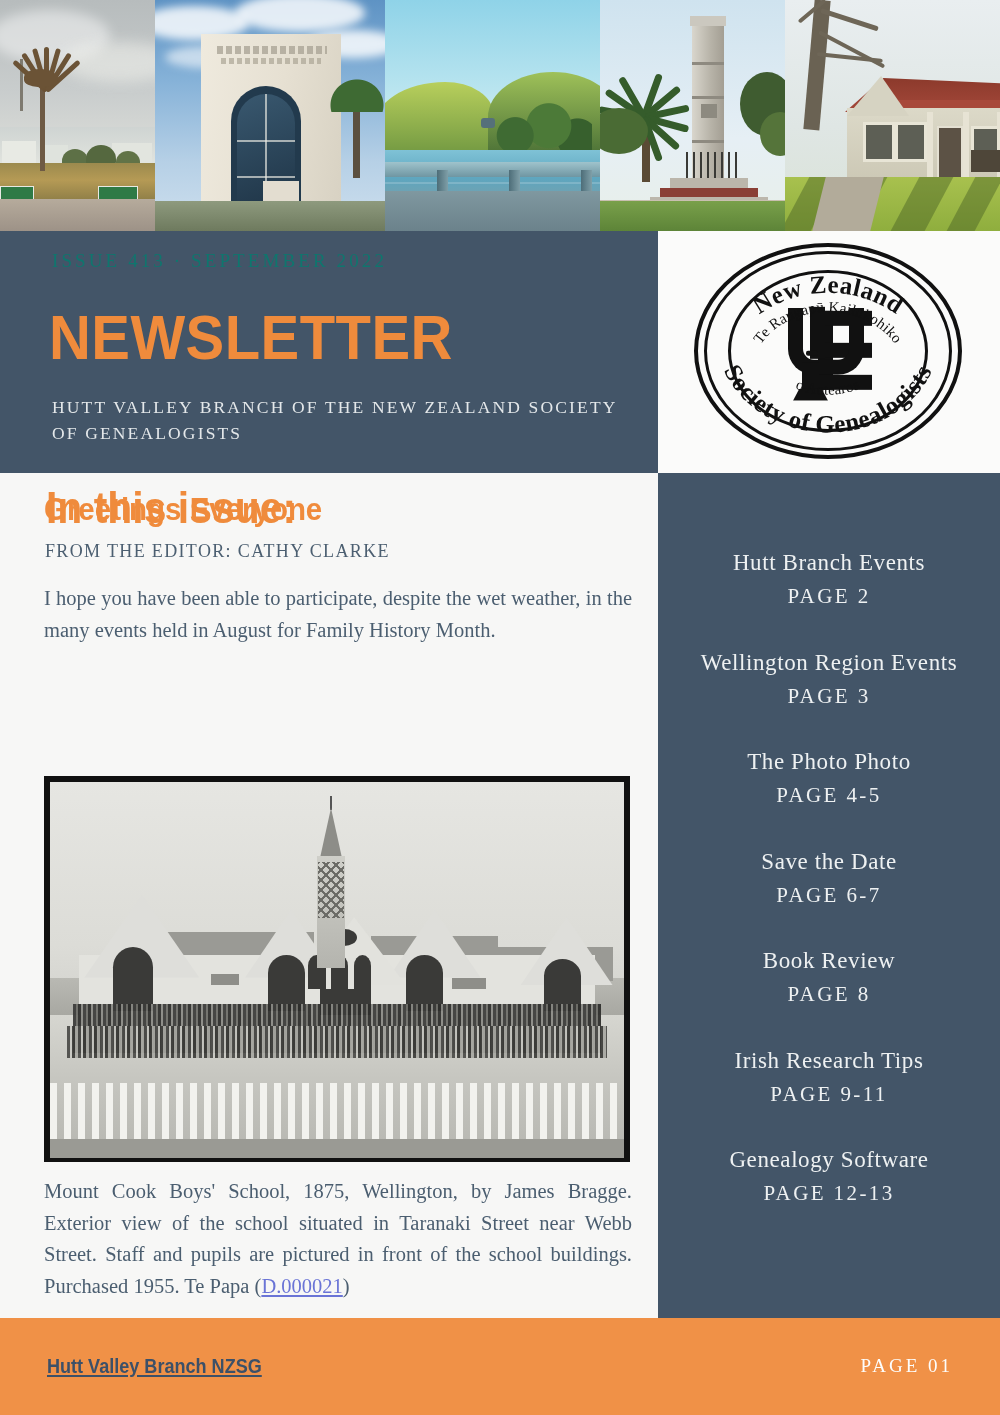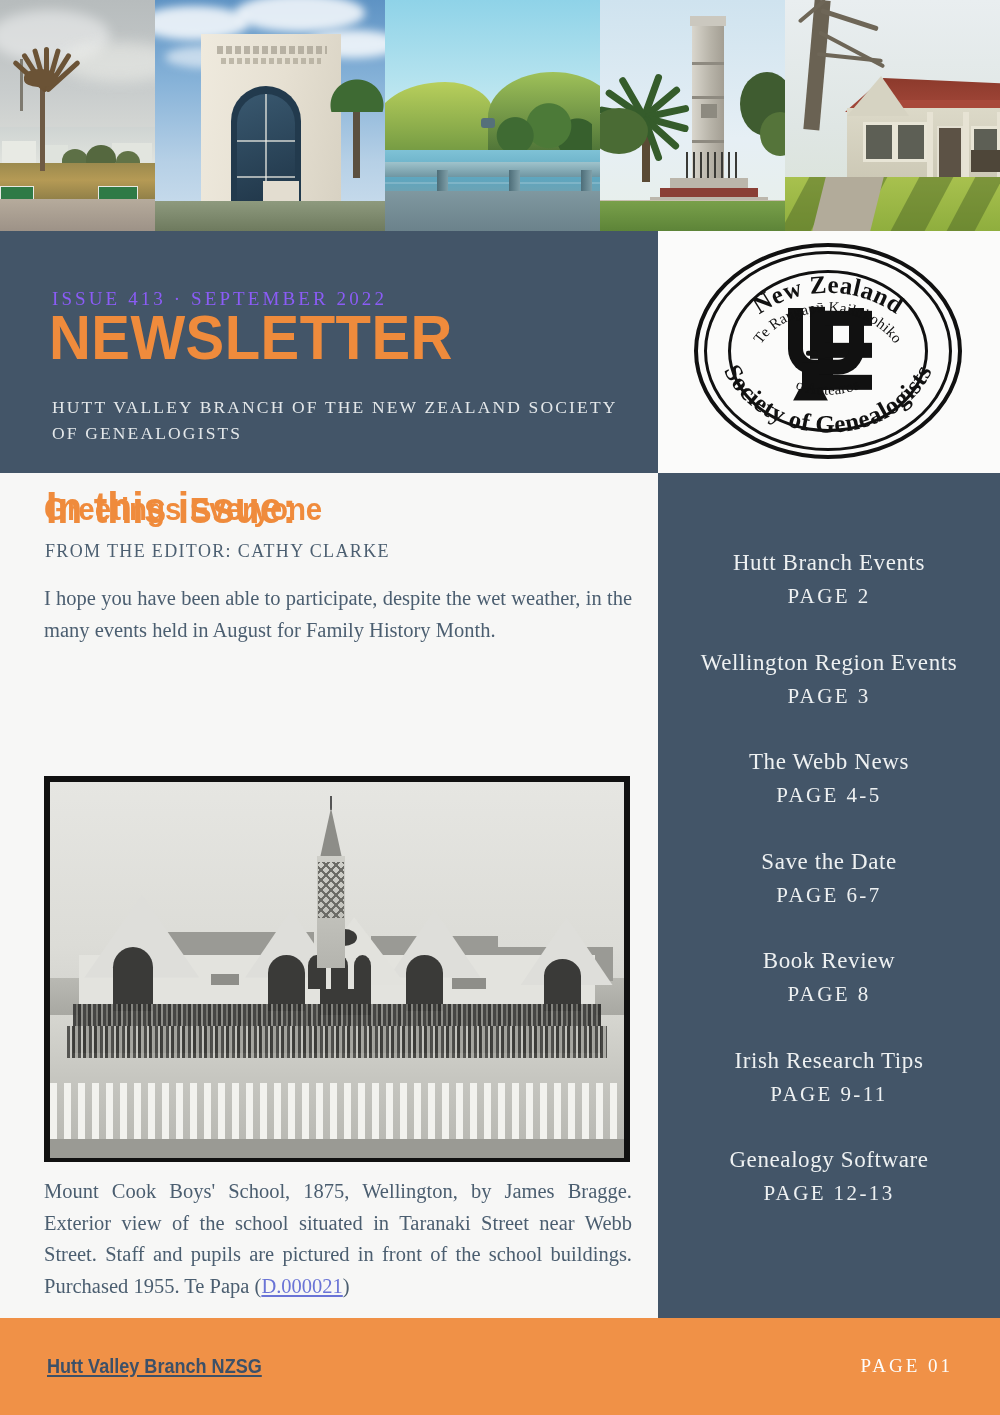--- a/index.html
+++ b/index.html
@@ -92,22 +92,22 @@
   .p5-win{position:absolute;background:#5d5f55;border:3px solid #e8e5d6;}
   .p5-door{position:absolute;left:152px;top:126px;width:22px;height:54px;background:#5c5245;border:2px solid #e4e0d2;}
   .p5-post{position:absolute;top:112px;width:6px;height:72px;background:#e7e3d4;}
   .p5-lawn{position:absolute;left:0;bottom:0;width:215px;height:54px;background:linear-gradient(#a8c14e,#8fae3e);}
   .p5-shadow{position:absolute;bottom:0;height:54px;background:rgba(64,88,34,.42);transform:skewX(-28deg);}
   .p5-path{position:absolute;left:34px;bottom:0;width:58px;height:54px;background:#b2ab9a;transform:skewX(-14deg);}
   .p5-bench{position:absolute;left:186px;top:150px;width:30px;height:22px;background:#4e4639;}
 
   
   .masthead{position:absolute;left:0;top:231px;width:658px;height:242px;background:#435568;}
-  .issue-line{position:absolute;left:52px;top:250px;color:#8b5cf6;font-family:"Liberation Serif",serif;
-    font-size:19px;letter-spacing:3.1px;white-space:nowrap;margin-top:38px;}
+  .issue-line{position:absolute;left:52px;top:250px;color:#0f766e;font-family:"Liberation Serif",serif;
+    font-size:19px;letter-spacing:3.1px;white-space:nowrap;}
   .newsletter-title{position:absolute;left:49px;top:305px;color:#ef8b3c;
     font-family:"Liberation Sans Narrow","Liberation Sans",sans-serif;
     font-size:63px;font-weight:700;letter-spacing:.5px;line-height:64px;
     transform:scaleX(.92);transform-origin:left top;white-space:nowrap;}
   .masthead-sub{position:absolute;left:52px;top:394px;width:580px;color:#e4e8ea;
     font-family:"Liberation Serif",serif;font-size:17.5px;letter-spacing:2.15px;
     line-height:26px;}
 
   .logo-box{position:absolute;left:658px;top:231px;width:342px;height:242px;background:#fbfbfa;}
   .seal{position:absolute;left:36px;top:12px;width:268px;height:216px;}
@@ -434,21 +434,21 @@
   <div class="toc" id="toc">
       <div class="toc-item">
         <div class="toc-name">Hutt Branch Events</div>
         <div class="toc-page">PAGE 2</div>
       </div>
       <div class="toc-item">
         <div class="toc-name">Wellington Region Events</div>
         <div class="toc-page">PAGE 3</div>
       </div>
       <div class="toc-item">
-        <div class="toc-name">The Webb News</div>
+        <div class="toc-name">The Photo Photo</div>
         <div class="toc-page">PAGE 4-5</div>
       </div>
       <div class="toc-item">
         <div class="toc-name">Save the Date</div>
         <div class="toc-page">PAGE 6-7</div>
       </div>
       <div class="toc-item">
         <div class="toc-name">Book Review</div>
         <div class="toc-page">PAGE 8</div>
       </div>

